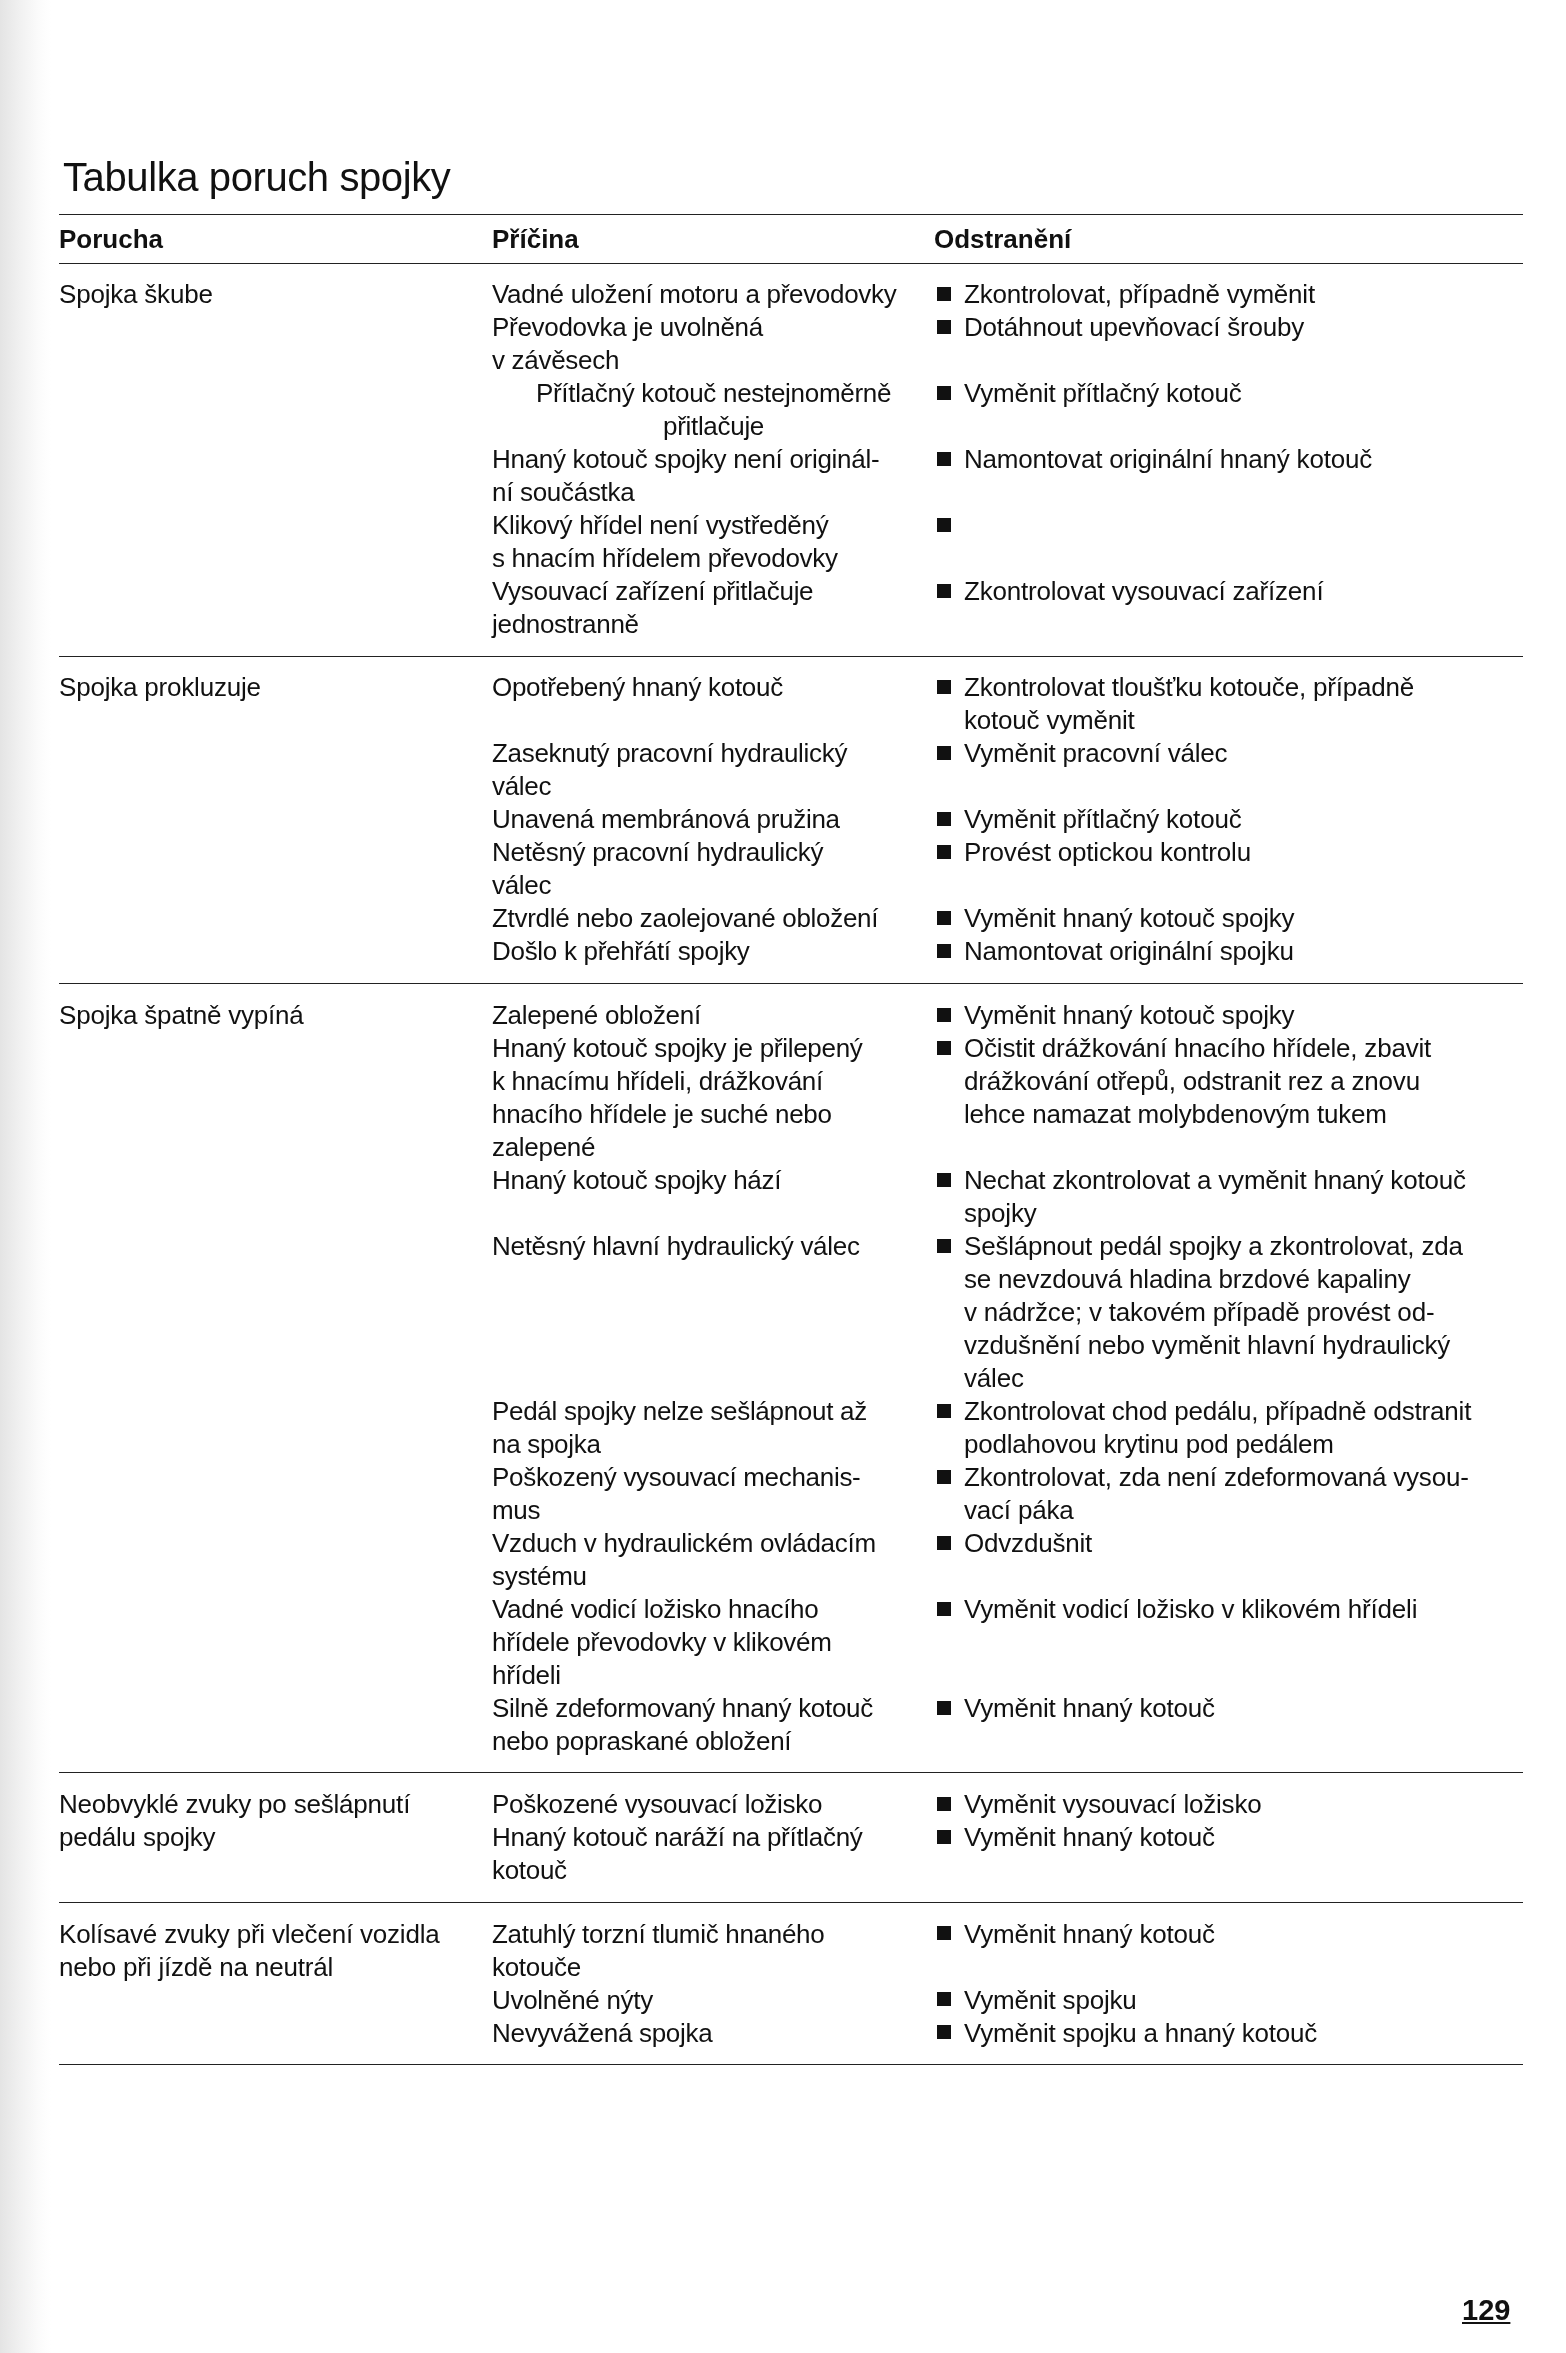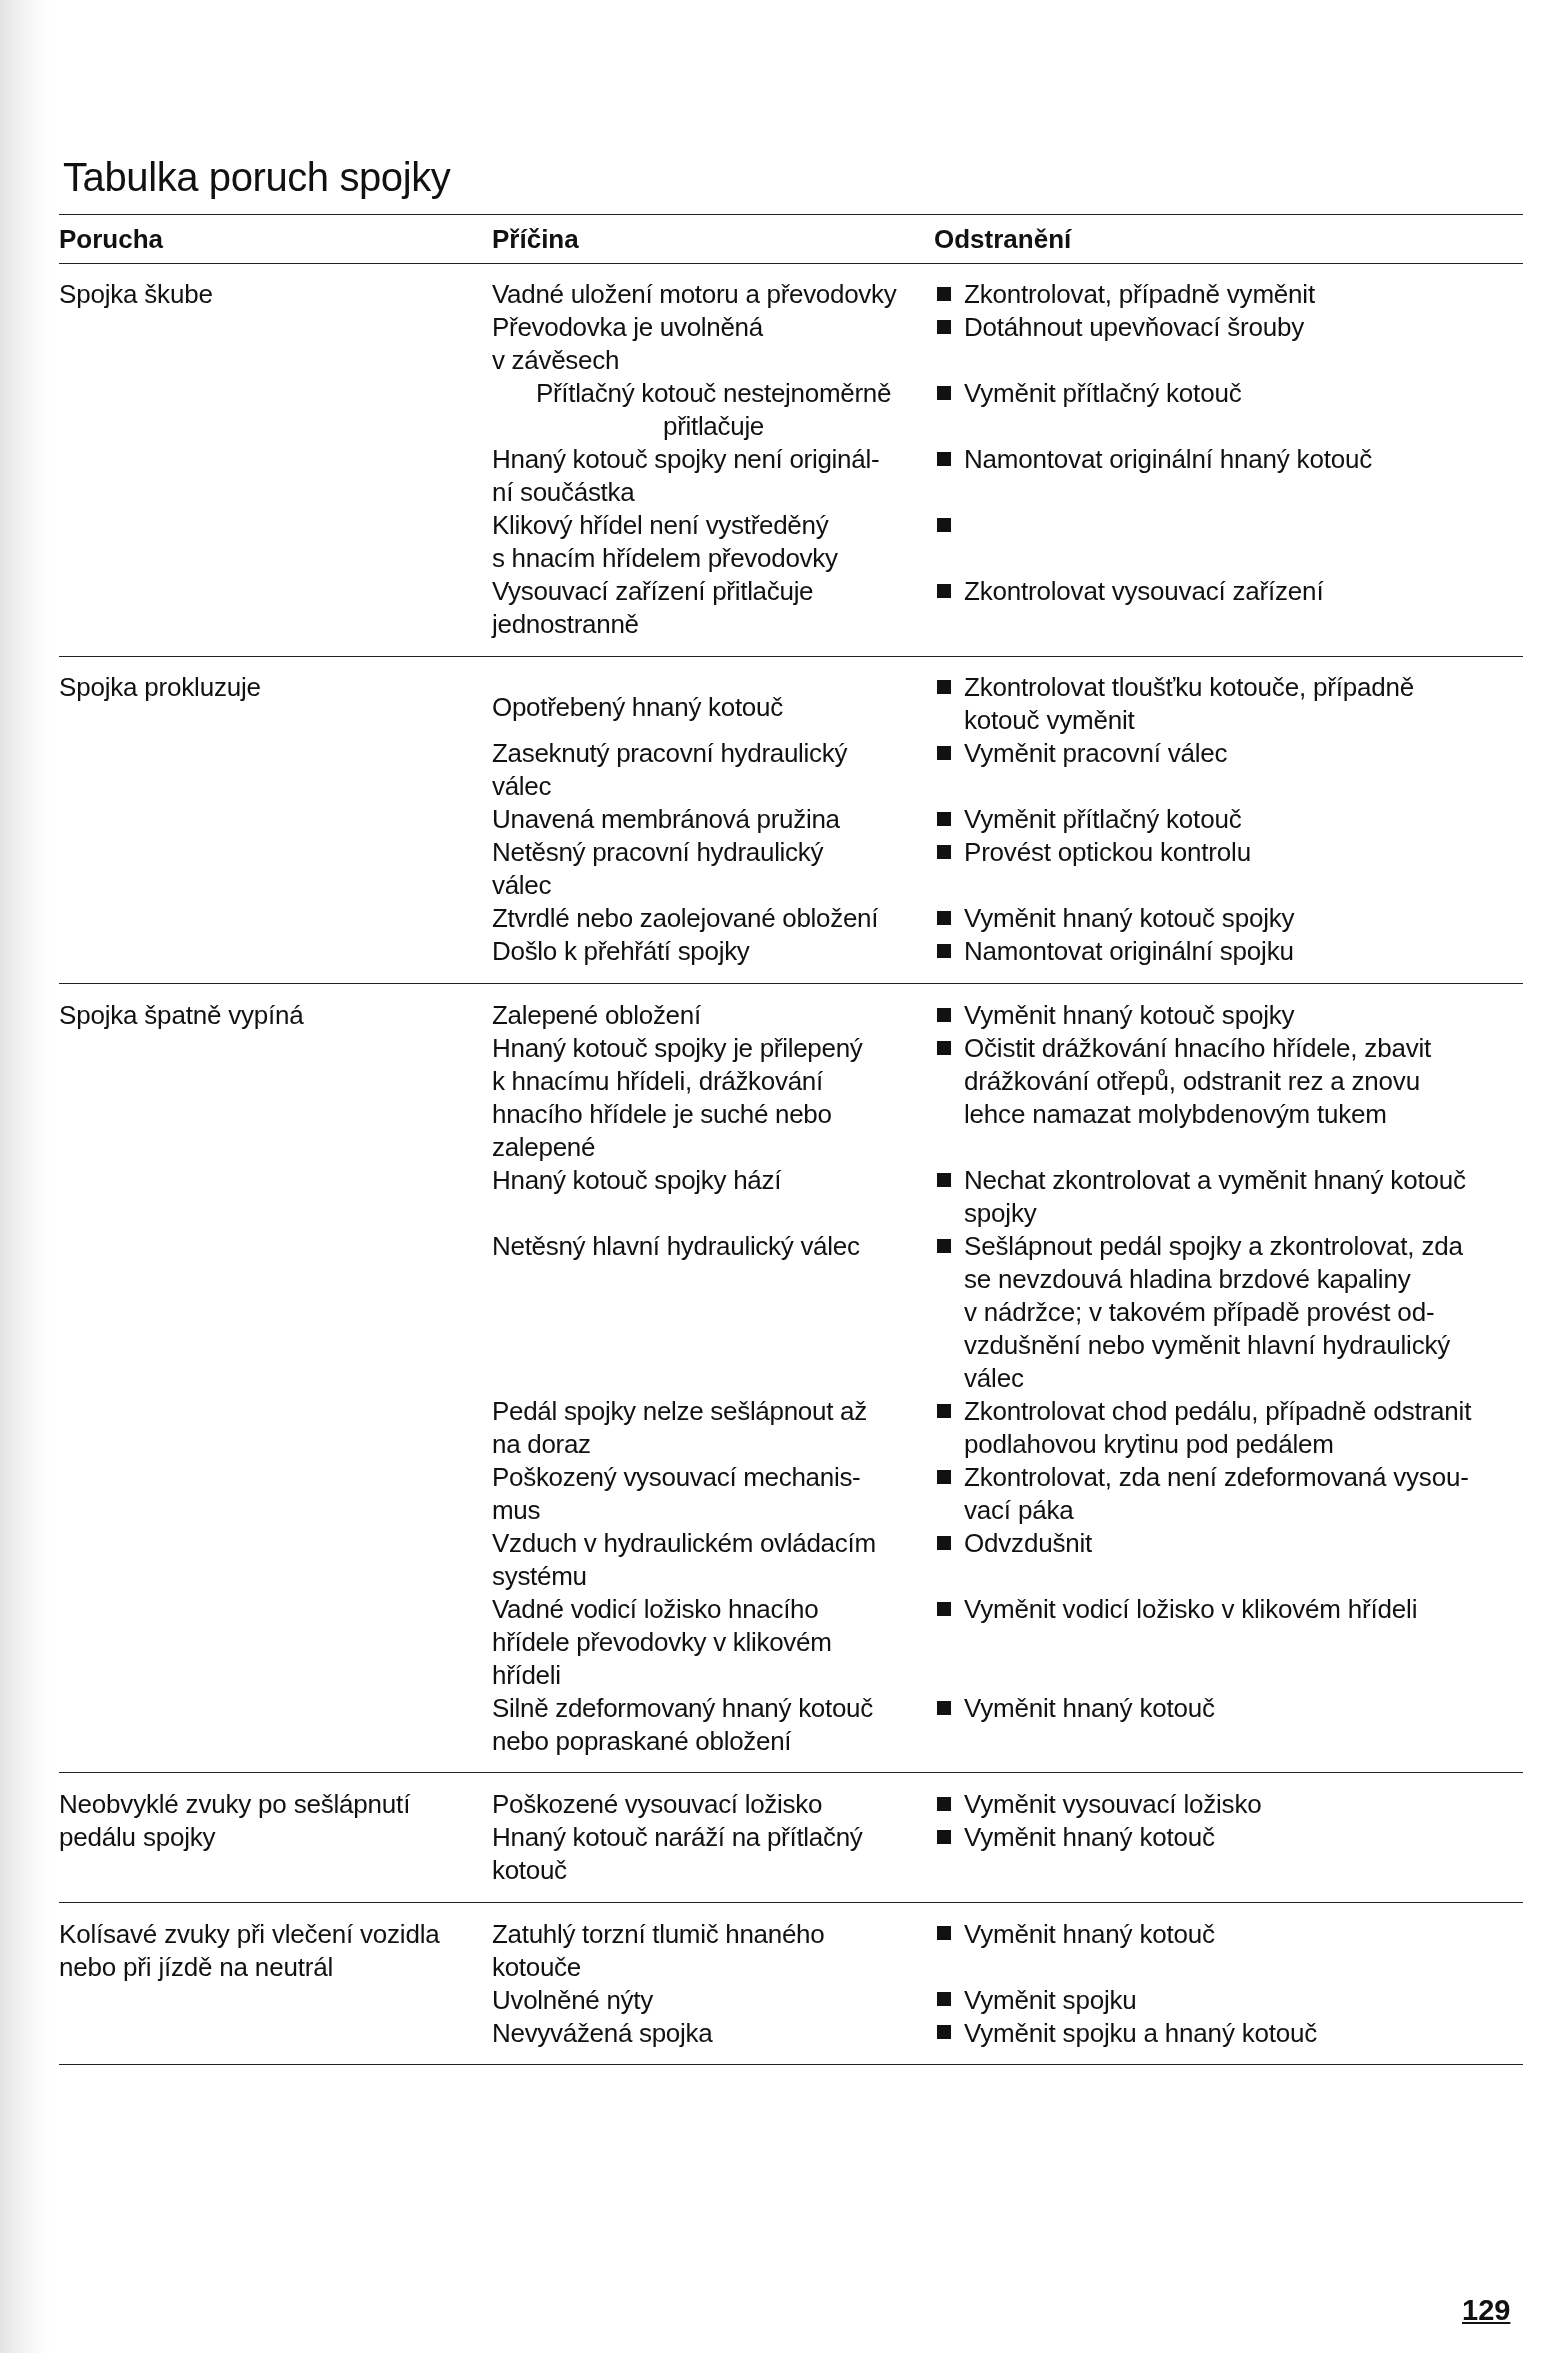--- a/index.html
+++ b/index.html
@@ -96,21 +96,21 @@
 s hnacím hřídelem převodovky</div>
         <div class="pair-remedy" style="grid-row: 5;"><span class="bullet"></span></div>
         <div class="pair-cause" style="grid-row: 6;">Vysouvací zařízení přitlačuje
 jednostranně</div>
         <div class="pair-remedy" style="grid-row: 6;"><span class="bullet"></span><span>Zkontrolovat vysouvací zařízení</span></div>
         <div style="grid-column: 1 / span 3; height: 14.7px;"></div>
         <div class="sec-rule"></div>
       </div>
       <div class="section" style="padding-top: 14.7px;">
         <div class="fault" style="grid-row: 1 / span 6;">Spojka prokluzuje</div>
-        <div class="pair-cause" style="grid-row: 1; margin-top: 20px;">Opotřebený hnaný kotouč</div>
+        <div class="pair-cause" style="grid-row: 1;">Opotřebený hnaný kotouč</div>
         <div class="pair-remedy" style="grid-row: 1;"><span class="bullet"></span><span>Zkontrolovat tloušťku kotouče, případně
 kotouč vyměnit</span></div>
         <div class="pair-cause" style="grid-row: 2;">Zaseknutý pracovní hydraulický
 válec</div>
         <div class="pair-remedy" style="grid-row: 2;"><span class="bullet"></span><span>Vyměnit pracovní válec</span></div>
         <div class="pair-cause" style="grid-row: 3;">Unavená membránová pružina</div>
         <div class="pair-remedy" style="grid-row: 3;"><span class="bullet"></span><span>Vyměnit přítlačný kotouč</span></div>
         <div class="pair-cause" style="grid-row: 4;">Netěsný pracovní hydraulický
 válec</div>
         <div class="pair-remedy" style="grid-row: 4;"><span class="bullet"></span><span>Provést optickou kontrolu</span></div>
@@ -135,21 +135,21 @@
         <div class="pair-cause" style="grid-row: 3;">Hnaný kotouč spojky hází</div>
         <div class="pair-remedy" style="grid-row: 3;"><span class="bullet"></span><span>Nechat zkontrolovat a vyměnit hnaný kotouč
 spojky</span></div>
         <div class="pair-cause" style="grid-row: 4;">Netěsný hlavní hydraulický válec</div>
         <div class="pair-remedy" style="grid-row: 4;"><span class="bullet"></span><span>Sešlápnout pedál spojky a zkontrolovat, zda
 se nevzdouvá hladina brzdové kapaliny
 v nádržce; v takovém případě provést od-
 vzdušnění nebo vyměnit hlavní hydraulický
 válec</span></div>
         <div class="pair-cause" style="grid-row: 5;">Pedál spojky nelze sešlápnout až
-na doraz</div>
+na spojka</div>
         <div class="pair-remedy" style="grid-row: 5;"><span class="bullet"></span><span>Zkontrolovat chod pedálu, případně odstranit
 podlahovou krytinu pod pedálem</span></div>
         <div class="pair-cause" style="grid-row: 6;">Poškozený vysouvací mechanis-
 mus</div>
         <div class="pair-remedy" style="grid-row: 6;"><span class="bullet"></span><span>Zkontrolovat, zda není zdeformovaná vysou-
 vací páka</span></div>
         <div class="pair-cause" style="grid-row: 7;">Vzduch v hydraulickém ovládacím
 systému</div>
         <div class="pair-remedy" style="grid-row: 7;"><span class="bullet"></span><span>Odvzdušnit</span></div>
         <div class="pair-cause" style="grid-row: 8;">Vadné vodicí ložisko hnacího

